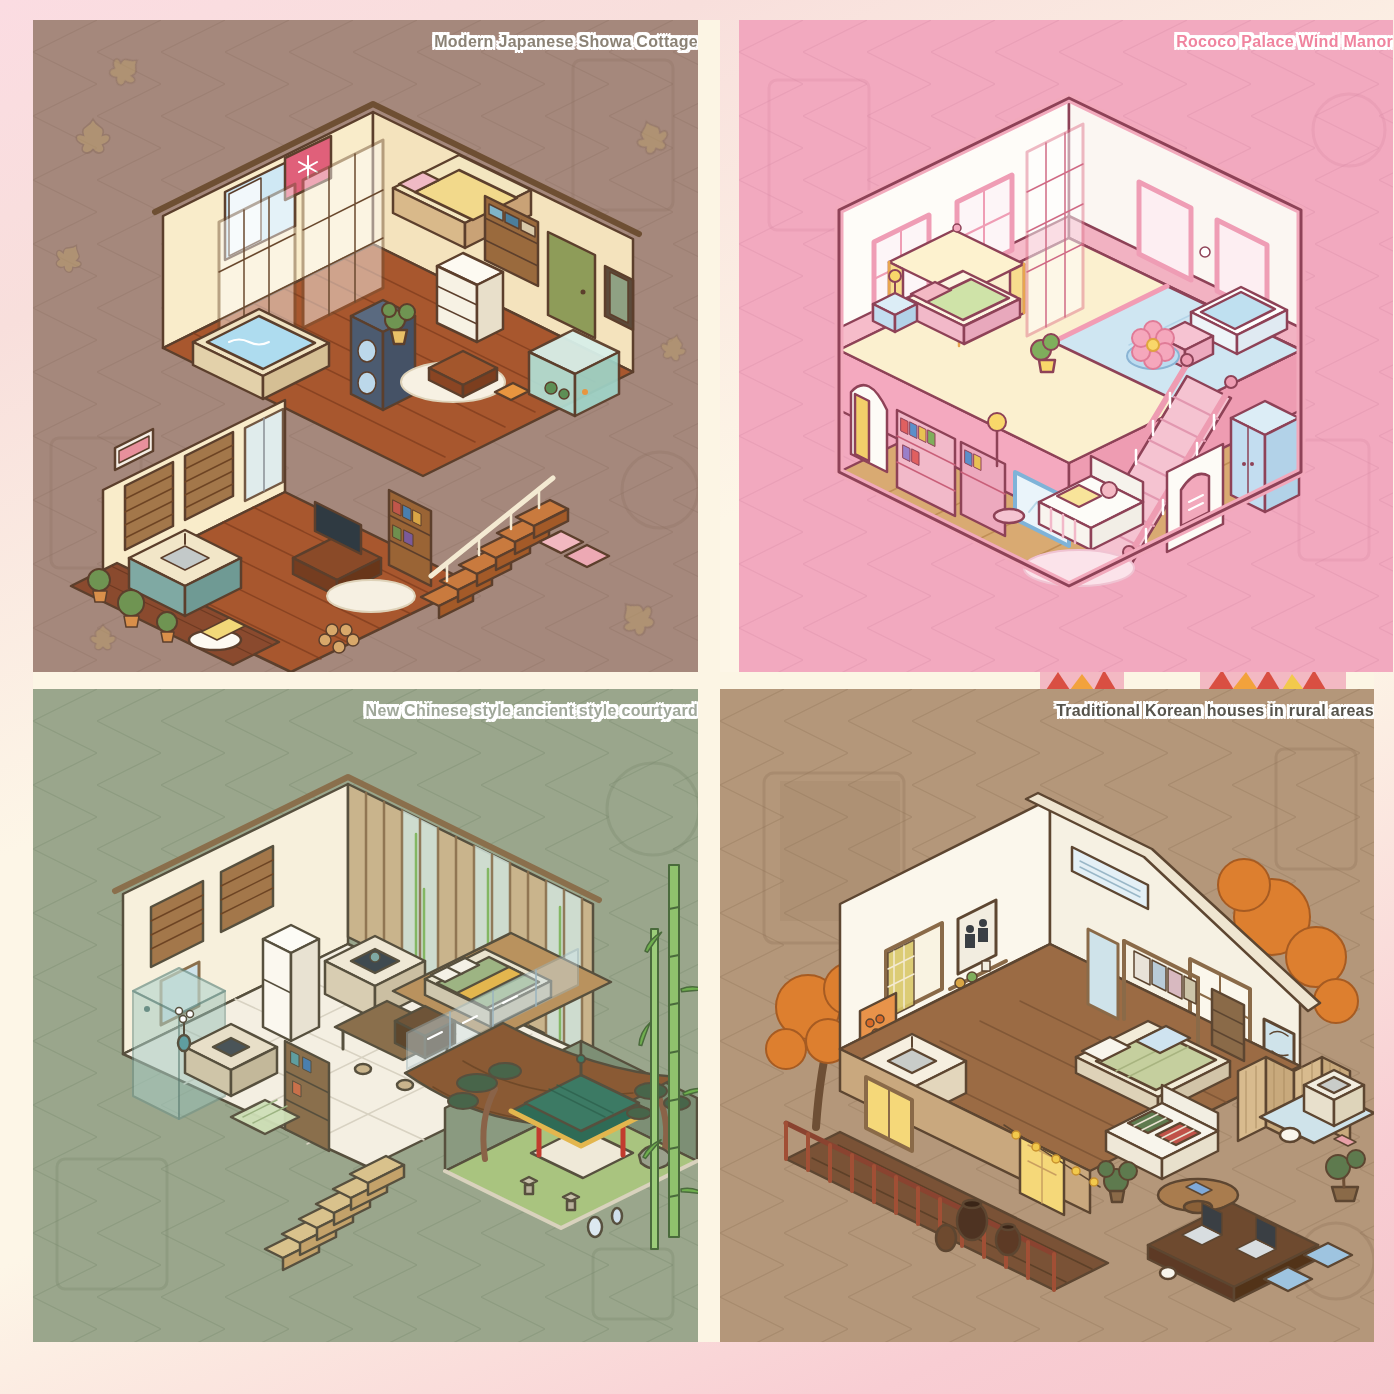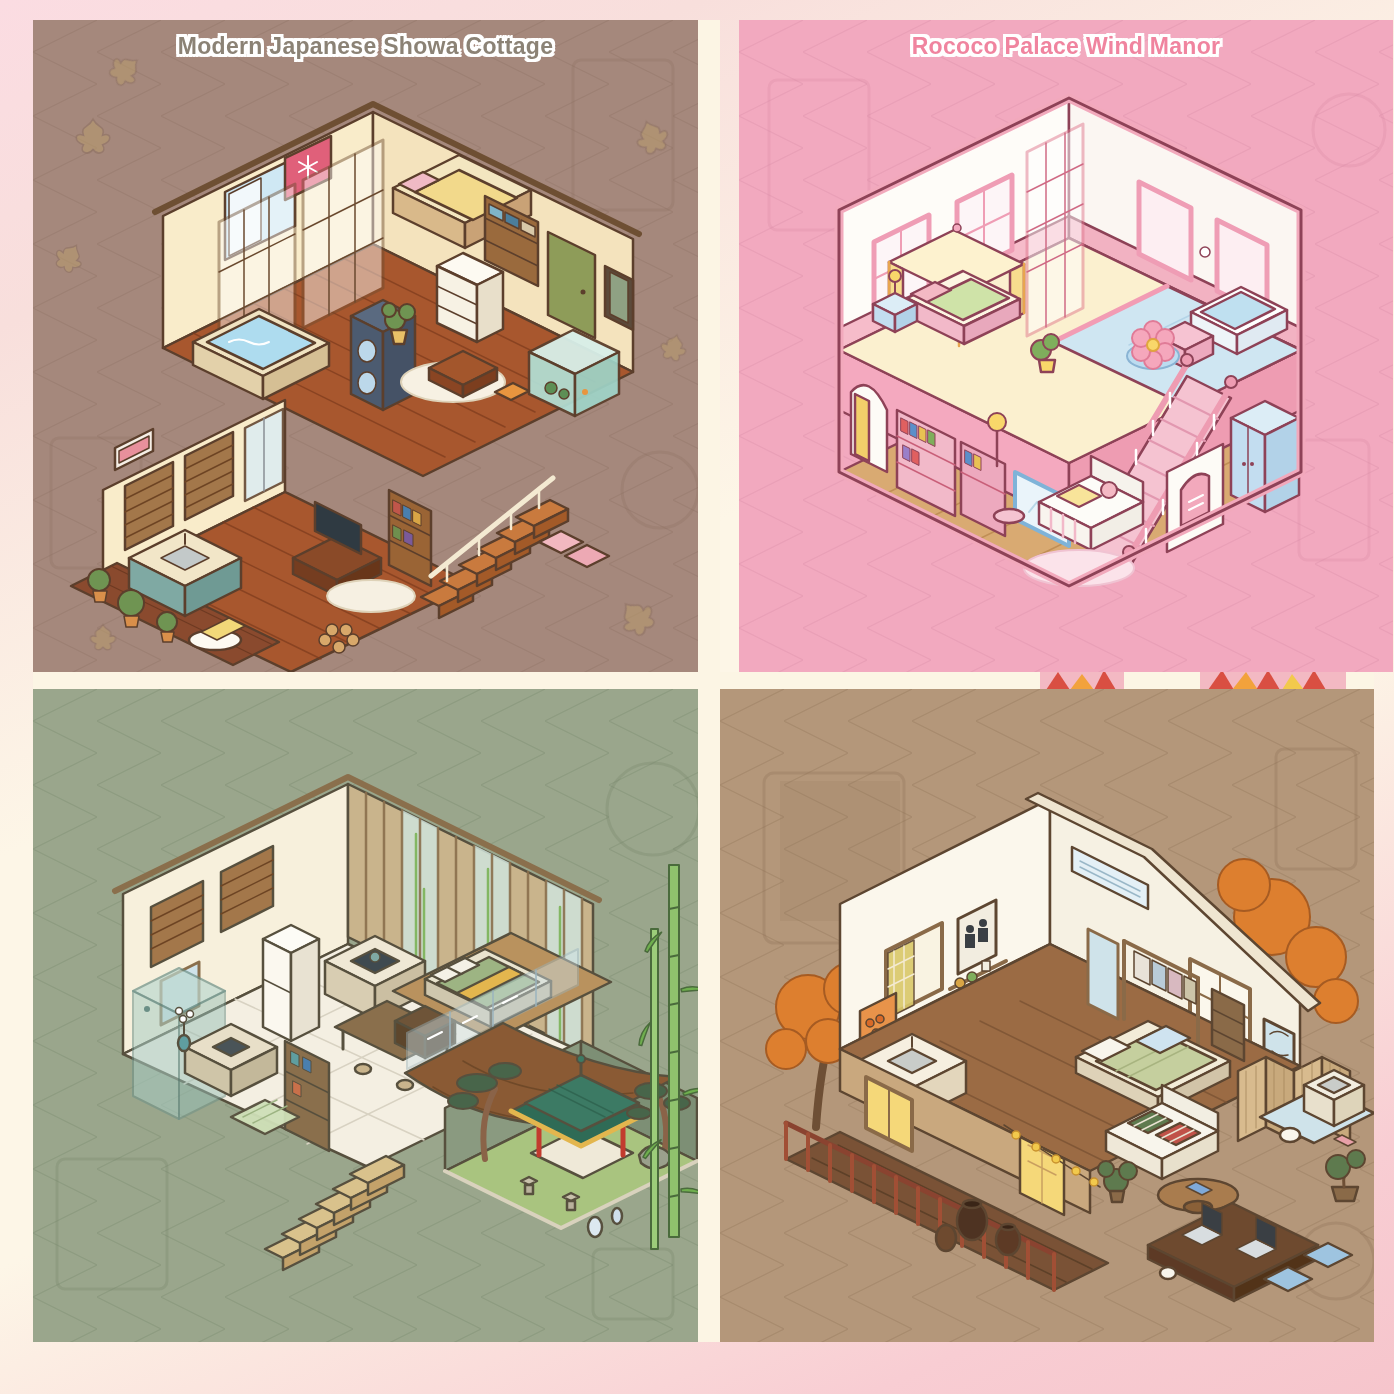--- a/index.html
+++ b/index.html
@@ -10,22 +10,22 @@
     overflow:hidden;
   }
   .canvas{position:relative;width:1394px;height:1394px;}
   .gutter{position:absolute;background:#fcf5e4;}
   .gutter-v{left:698px;top:20px;width:22px;height:1322px;}
   .gutter-h{left:33px;top:672px;width:1341px;height:17px;}
   .decor{position:absolute;overflow:hidden;}
   .panel{position:absolute;overflow:hidden;background:var(--bg);}
   .panel svg{position:absolute;left:0;top:0;display:block;}
   .panel-title{
-    position:absolute;top:12px;left:0;right:0;text-align:center;
-    font-weight:700;font-size:23px;line-height:1.25;letter-spacing:.3px;
+    position:absolute;top:12px;left:0;right:0;text-align:right;
+    font-weight:700;font-size:16px;line-height:1.25;letter-spacing:.3px;
     color:var(--title-color);
     text-shadow:
       -3px -3px 0 #fff, 0 -3px 0 #fff, 3px -3px 0 #fff,
       -3px 0 0 #fff, 3px 0 0 #fff,
       -3px 3px 0 #fff, 0 3px 0 #fff, 3px 3px 0 #fff,
       -2px -2px 0 #fff, 2px -2px 0 #fff, -2px 2px 0 #fff, 2px 2px 0 #fff;
   }
   #panel-jp{left:33px;top:20px;width:665px;height:652px;}
   #panel-ro{left:720px;top:20px;width:654px;height:652px;margin-left:19px;}
   #panel-cn{left:33px;top:689px;width:665px;height:653px;}
@@ -507,20 +507,21 @@
 
         <path d="M198,428 L232,411 L266,428 L232,445 Z" fill="#cfe0b8" opacity="0.95"></path>
         <path d="M210,428 L244,411 M220,434 L254,417" stroke="#9db483" stroke-width="1.5" fill="none"></path>
         <circle cx="150" cy="330" r="3.5" fill="#ffffff" stroke-width="1.5"></circle>
         <circle cx="157" cy="325" r="3.5" fill="#ffffff" stroke-width="1.5"></circle>
         <circle cx="146" cy="322" r="3.5" fill="#ffffff" stroke-width="1.5"></circle>
         <path d="M151,334 L151,346" stroke-width="2" fill="none"></path>
         <ellipse cx="151" cy="354" rx="6" ry="8" fill="#5f9ea0"></ellipse>
       </g>
     </svg>
+    <div class="panel-title">New Chinese style ancient style courtyard</div>
   </div>
 
   <div class="panel" id="panel-ko" style="--bg: #b4977a; --pattern: #8f7257; --title-color: #57544c;">
     <svg width="654" height="653" viewBox="0 0 654 653">
       <defs>
         <pattern id="pat-ko" width="64" height="64" patternUnits="userSpaceOnUse">
           <path d="M0,32 L64,0 M0,32 L64,64" stroke="var(--pattern)" stroke-width="1.2" opacity="0.35" fill="none"></path>
         </pattern>
         <clipPath id="floorclip-ko">
             <path d="M120,360 L330,255 L580,377 L370,482 Z"></path>
@@ -675,15 +676,16 @@
         <path d="M544,590 L568,578 L592,590 L568,602 Z" fill="#9ec4e0"></path>
         <path d="M584,566 L608,554 L632,566 L608,578 Z" fill="#9ec4e0"></path>
         <ellipse cx="448" cy="584" rx="8" ry="6" fill="#f8f5ec"></ellipse>
 
         <path d="M612,498 l26,0 l-4,14 l-18,0 Z" fill="#8a6a48"></path>
         <path d="M624,498 Q622,484 630,476" stroke="#6e4f35" stroke-width="3" fill="none"></path>
         <circle cx="618" cy="478" r="12" fill="#5e7a4e" stroke-width="2"></circle>
         <circle cx="636" cy="470" r="9" fill="#5e7a4e" stroke-width="2"></circle>
       </g>
     </svg>
+    <div class="panel-title">Traditional Korean houses in rural areas</div>
   </div>
 
 </div>
 
 </body></html>

